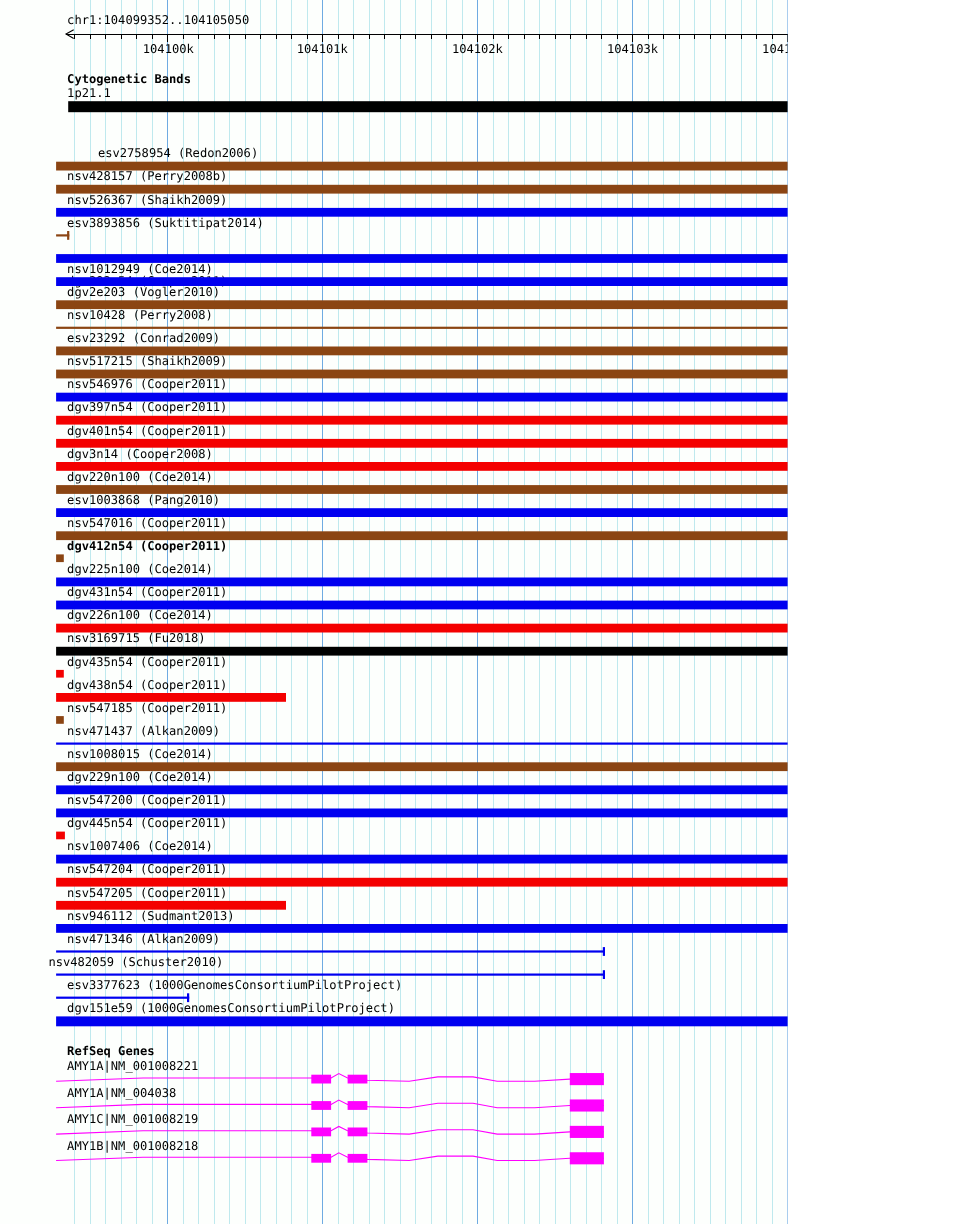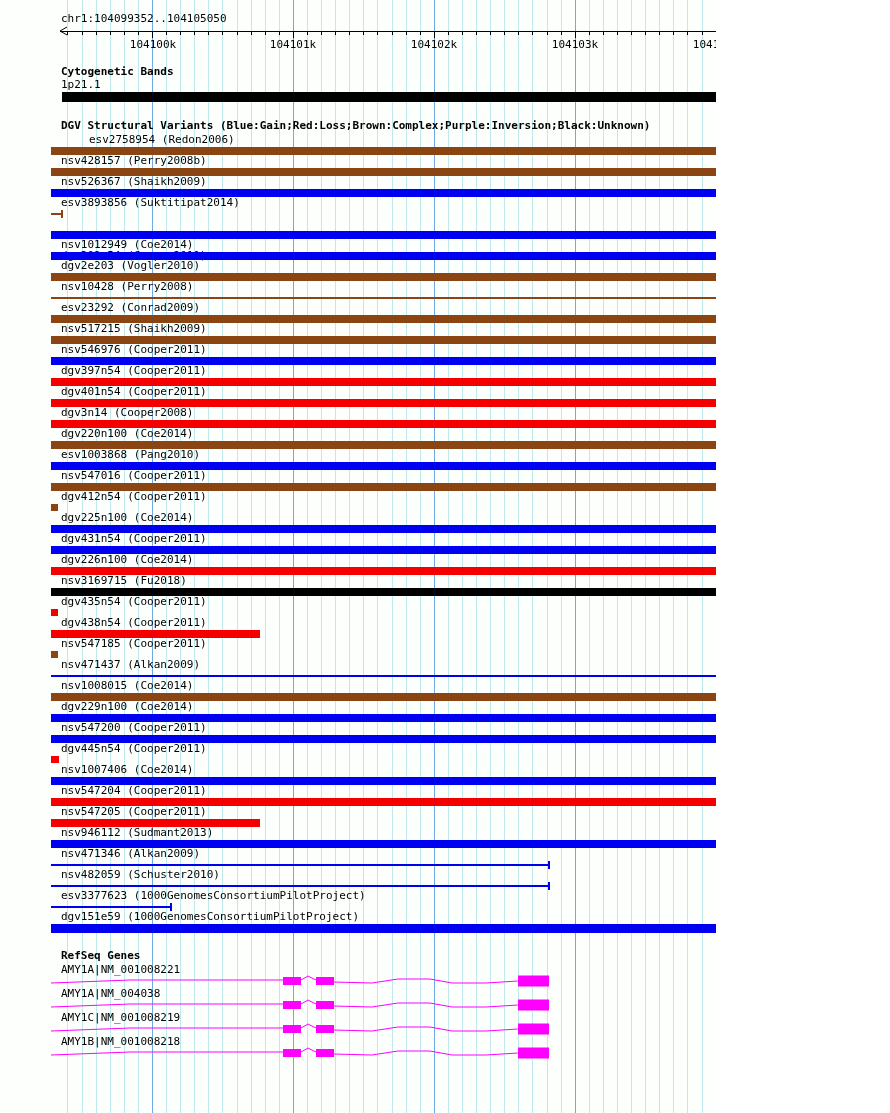--- a/index.html
+++ b/index.html
@@ -151,21 +151,20 @@
       <text x="434" y="48" text-anchor="middle">104102k</text>
       <text x="575" y="48" text-anchor="middle">104103k</text>
       <text x="716" y="48" text-anchor="middle">104104k</text>
       <text x="857" y="48" text-anchor="middle">104105k</text>
     </svg>
 
   <div class="abs hdr" style="left:61px;top:66px;">Cytogenetic Bands</div>
   <div class="abs" style="left:61px;top:79px;">1p21.1</div>
   <div class="glyph" id="cytoband-bar" style="top: 92px; height: 10px; left: 62px; width: 798px; background: rgb(0, 0, 0);"></div>
 
-  <div class="abs hdr" style="left:61px;top:120px;">DGV Structural Variants (Blue:Gain;Red:Loss;Brown:Complex;Purple:Inversion;Black:Unknown)</div>
   <div id="dgv-rows">
       <div style="position: absolute; left: 61px; top: 134px; white-space: nowrap; line-height: 12px; margin-left: 28px;">esv2758954 (Redon2006)</div>
       <div style="position: absolute; left: 51px; top: 147px; width: 810px; height: 8px; background: rgb(139, 69, 19);"></div>
       <div style="position: absolute; left: 61px; top: 155px; white-space: nowrap; line-height: 12px;">nsv428157 (Perry2008b)</div>
       <div style="position: absolute; left: 51px; top: 168px; width: 810px; height: 8px; background: rgb(139, 69, 19);"></div>
       <div style="position: absolute; left: 61px; top: 176px; white-space: nowrap; line-height: 12px;">nsv526367 (Shaikh2009)</div>
       <div style="position: absolute; left: 51px; top: 189px; width: 810px; height: 8px; background: rgb(0, 0, 240);"></div>
       <div style="position: absolute; left: 61px; top: 197px; white-space: nowrap; line-height: 12px;">esv3893856 (Suktitipat2014)</div>
       <div style="position: absolute; left: 51px; top: 213px; width: 12px; height: 2px; background: rgb(139, 69, 19);"></div>
       <div style="position: absolute; left: 61px; top: 210px; width: 2px; height: 8px; background: rgb(139, 69, 19);"></div>
@@ -188,21 +187,21 @@
       <div style="position: absolute; left: 61px; top: 386px; white-space: nowrap; line-height: 12px;">dgv401n54 (Cooper2011)</div>
       <div style="position: absolute; left: 51px; top: 399px; width: 798px; height: 8px; background: rgb(244, 0, 0);"></div>
       <div style="position: absolute; left: 61px; top: 407px; white-space: nowrap; line-height: 12px;">dgv3n14 (Cooper2008)</div>
       <div style="position: absolute; left: 51px; top: 420px; width: 799px; height: 8px; background: rgb(244, 0, 0);"></div>
       <div style="position: absolute; left: 61px; top: 428px; white-space: nowrap; line-height: 12px;">dgv220n100 (Coe2014)</div>
       <div style="position: absolute; left: 51px; top: 441px; width: 810px; height: 8px; background: rgb(139, 69, 19);"></div>
       <div style="position: absolute; left: 61px; top: 449px; white-space: nowrap; line-height: 12px;">esv1003868 (Pang2010)</div>
       <div style="position: absolute; left: 51px; top: 462px; width: 792px; height: 8px; background: rgb(0, 0, 240);"></div>
       <div style="position: absolute; left: 61px; top: 470px; white-space: nowrap; line-height: 12px;">nsv547016 (Cooper2011)</div>
       <div style="position: absolute; left: 51px; top: 483px; width: 810px; height: 8px; background: rgb(139, 69, 19);"></div>
-      <div style="position: absolute; left: 61px; top: 491px; white-space: nowrap; line-height: 12px;">dgv412n54 (Cooper2011)</div>
+      <div style="position: absolute; left: 61px; top: 491px; white-space: nowrap; line-height: 12px; font-weight: bold;">dgv412n54 (Cooper2011)</div>
       <div style="position: absolute; left: 51px; top: 504px; width: 7px; height: 7px; background: rgb(139, 69, 19);"></div>
       <div style="position: absolute; left: 61px; top: 512px; white-space: nowrap; line-height: 12px;">dgv225n100 (Coe2014)</div>
       <div style="position: absolute; left: 51px; top: 525px; width: 810px; height: 8px; background: rgb(0, 0, 240);"></div>
       <div style="position: absolute; left: 61px; top: 533px; white-space: nowrap; line-height: 12px;">dgv431n54 (Cooper2011)</div>
       <div style="position: absolute; left: 51px; top: 546px; width: 810px; height: 8px; background: rgb(0, 0, 240);"></div>
       <div style="position: absolute; left: 61px; top: 554px; white-space: nowrap; line-height: 12px;">dgv226n100 (Coe2014)</div>
       <div style="position: absolute; left: 51px; top: 567px; width: 810px; height: 8px; background: rgb(244, 0, 0);"></div>
       <div style="position: absolute; left: 61px; top: 575px; white-space: nowrap; line-height: 12px;">nsv3169715 (Fu2018)</div>
       <div style="position: absolute; left: 51px; top: 588px; width: 810px; height: 8px; background: rgb(0, 0, 0);"></div>
       <div style="position: absolute; left: 61px; top: 596px; white-space: nowrap; line-height: 12px;">dgv435n54 (Cooper2011)</div>
@@ -225,21 +224,21 @@
       <div style="position: absolute; left: 51px; top: 777px; width: 810px; height: 8px; background: rgb(0, 0, 240);"></div>
       <div style="position: absolute; left: 61px; top: 785px; white-space: nowrap; line-height: 12px;">nsv547204 (Cooper2011)</div>
       <div style="position: absolute; left: 51px; top: 798px; width: 810px; height: 8px; background: rgb(244, 0, 0);"></div>
       <div style="position: absolute; left: 61px; top: 806px; white-space: nowrap; line-height: 12px;">nsv547205 (Cooper2011)</div>
       <div style="position: absolute; left: 51px; top: 819px; width: 209px; height: 8px; background: rgb(244, 0, 0);"></div>
       <div style="position: absolute; left: 61px; top: 827px; white-space: nowrap; line-height: 12px;">nsv946112 (Sudmant2013)</div>
       <div style="position: absolute; left: 51px; top: 840px; width: 810px; height: 8px; background: rgb(0, 0, 240);"></div>
       <div style="position: absolute; left: 61px; top: 848px; white-space: nowrap; line-height: 12px;">nsv471346 (Alkan2009)</div>
       <div style="position: absolute; left: 51px; top: 864px; width: 499px; height: 2px; background: rgb(0, 0, 240);"></div>
       <div style="position: absolute; left: 548px; top: 861px; width: 2px; height: 8px; background: rgb(0, 0, 240);"></div>
-      <div style="position: absolute; left: 61px; top: 869px; white-space: nowrap; line-height: 12px;">nsv482059 (Schuster2010)</div>
+      <div style="position: absolute; left: 44px; top: 869px; white-space: nowrap; line-height: 12px;">nsv482059 (Schuster2010)</div>
       <div style="position: absolute; left: 51px; top: 885px; width: 499px; height: 2px; background: rgb(0, 0, 240);"></div>
       <div style="position: absolute; left: 548px; top: 882px; width: 2px; height: 8px; background: rgb(0, 0, 240);"></div>
       <div style="position: absolute; left: 61px; top: 890px; white-space: nowrap; line-height: 12px;">esv3377623 (1000GenomesConsortiumPilotProject)</div>
       <div style="position: absolute; left: 51px; top: 906px; width: 121px; height: 2px; background: rgb(0, 0, 240);"></div>
       <div style="position: absolute; left: 170px; top: 903px; width: 2px; height: 8px; background: rgb(0, 0, 240);"></div>
       <div style="position: absolute; left: 61px; top: 911px; white-space: nowrap; line-height: 12px;">dgv151e59 (1000GenomesConsortiumPilotProject)</div>
       <div style="position: absolute; left: 51px; top: 924px; width: 839px; height: 9px; background: rgb(0, 0, 240);"></div>
     </div>
 
   <div class="abs hdr" style="left:61px;top:950px;">RefSeq Genes</div>

